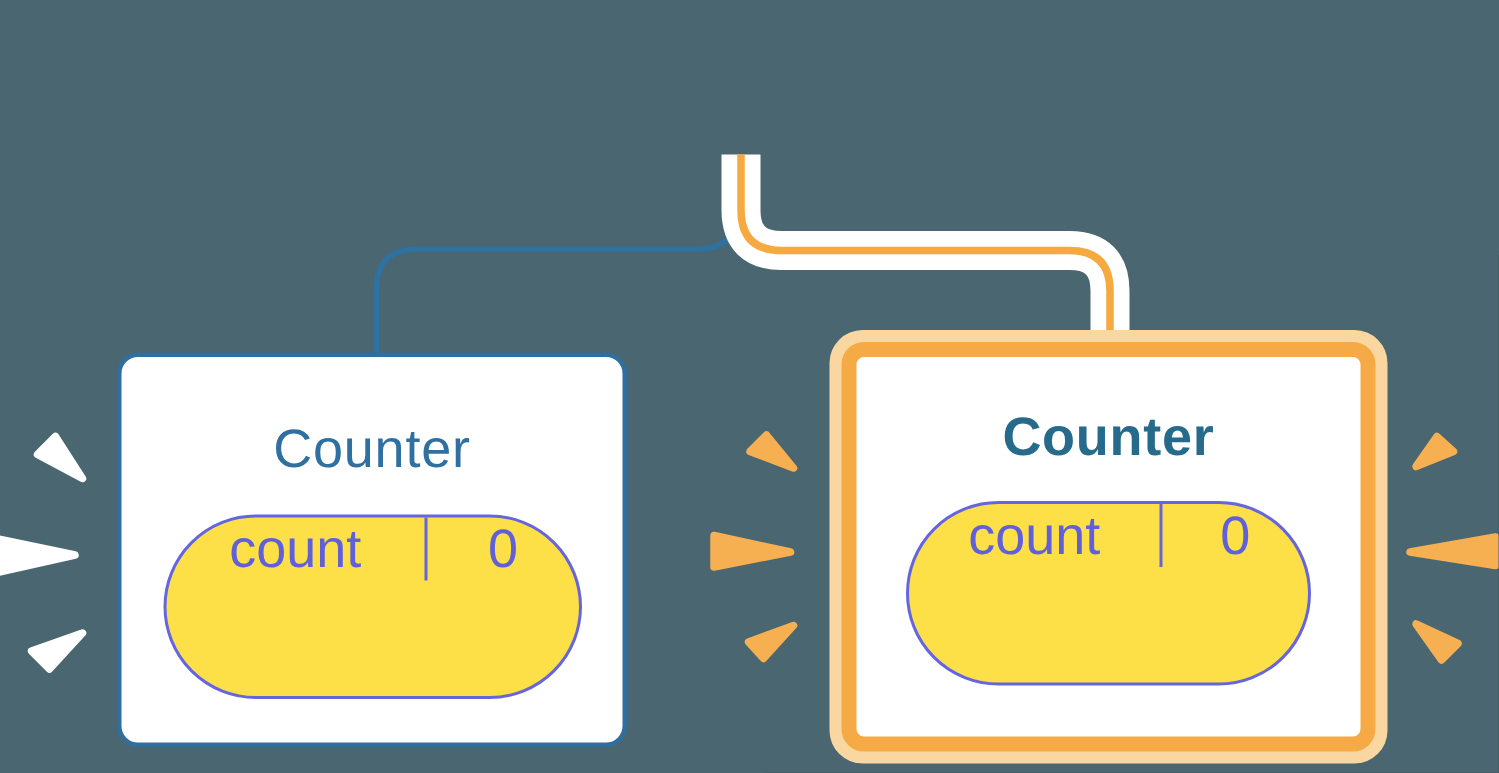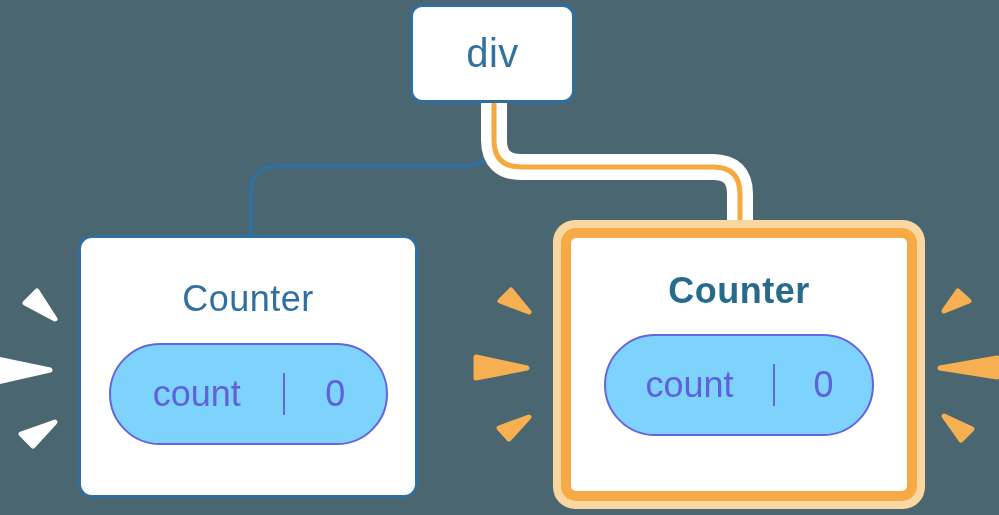--- a/index.html
+++ b/index.html
@@ -50,25 +50,25 @@
     box-sizing:border-box;
     display:flex;flex-direction:column;align-items:center;
   }
   .card-right-inner .title{
     margin-top:32px;
     color:#266B8C;font-size:36px;font-weight:700;letter-spacing:.5px;
   }
 
   
   .pill{
-    display:flex;align-items:center;
+    display:flex;align-items:flex-start;
     border:2.5px solid #6565DF;border-radius:999px;
     box-sizing:border-box;
-    background:#7dd3fc;
-    height:102px;
+    background:#fde047;
+    height:123px;
   }
   .card-left .pill{margin-top:23px;width:279px;}
   .card-right-inner .pill{margin-top:22px;width:270px;}
   .pill .name{
     flex:1.72;display:flex;align-items:center;justify-content:center;
     border-right:2.5px solid #6565DF;
     color:#6060DB;font-size:36px;
   }
   .pill .value{
     flex:1;display:flex;align-items:center;justify-content:center;
@@ -99,23 +99,20 @@
       <path d="M 499 428 L 509 439 L 529 417 Z"></path>
     </g>
 
     <g fill="#F6B052" stroke="#F6B052" stroke-width="5" stroke-linejoin="round">
       <path d="M 958 291 L 969 301 L 944 311 Z"></path>
       <path d="M 997 358 L 997 377 L 940 368 Z"></path>
       <path d="M 961 440 L 972 429 L 944 416 Z"></path>
     </g>
   </svg>
 
-  <div class="root-node">
-    <span class="label">div</span>
-  </div>
 
   <div class="card-left">
     <div class="title">Counter</div>
     <div class="pill">
       <div class="name">count</div>
       <div class="value">0</div>
     </div>
   </div>
 
   <div class="card-right">

